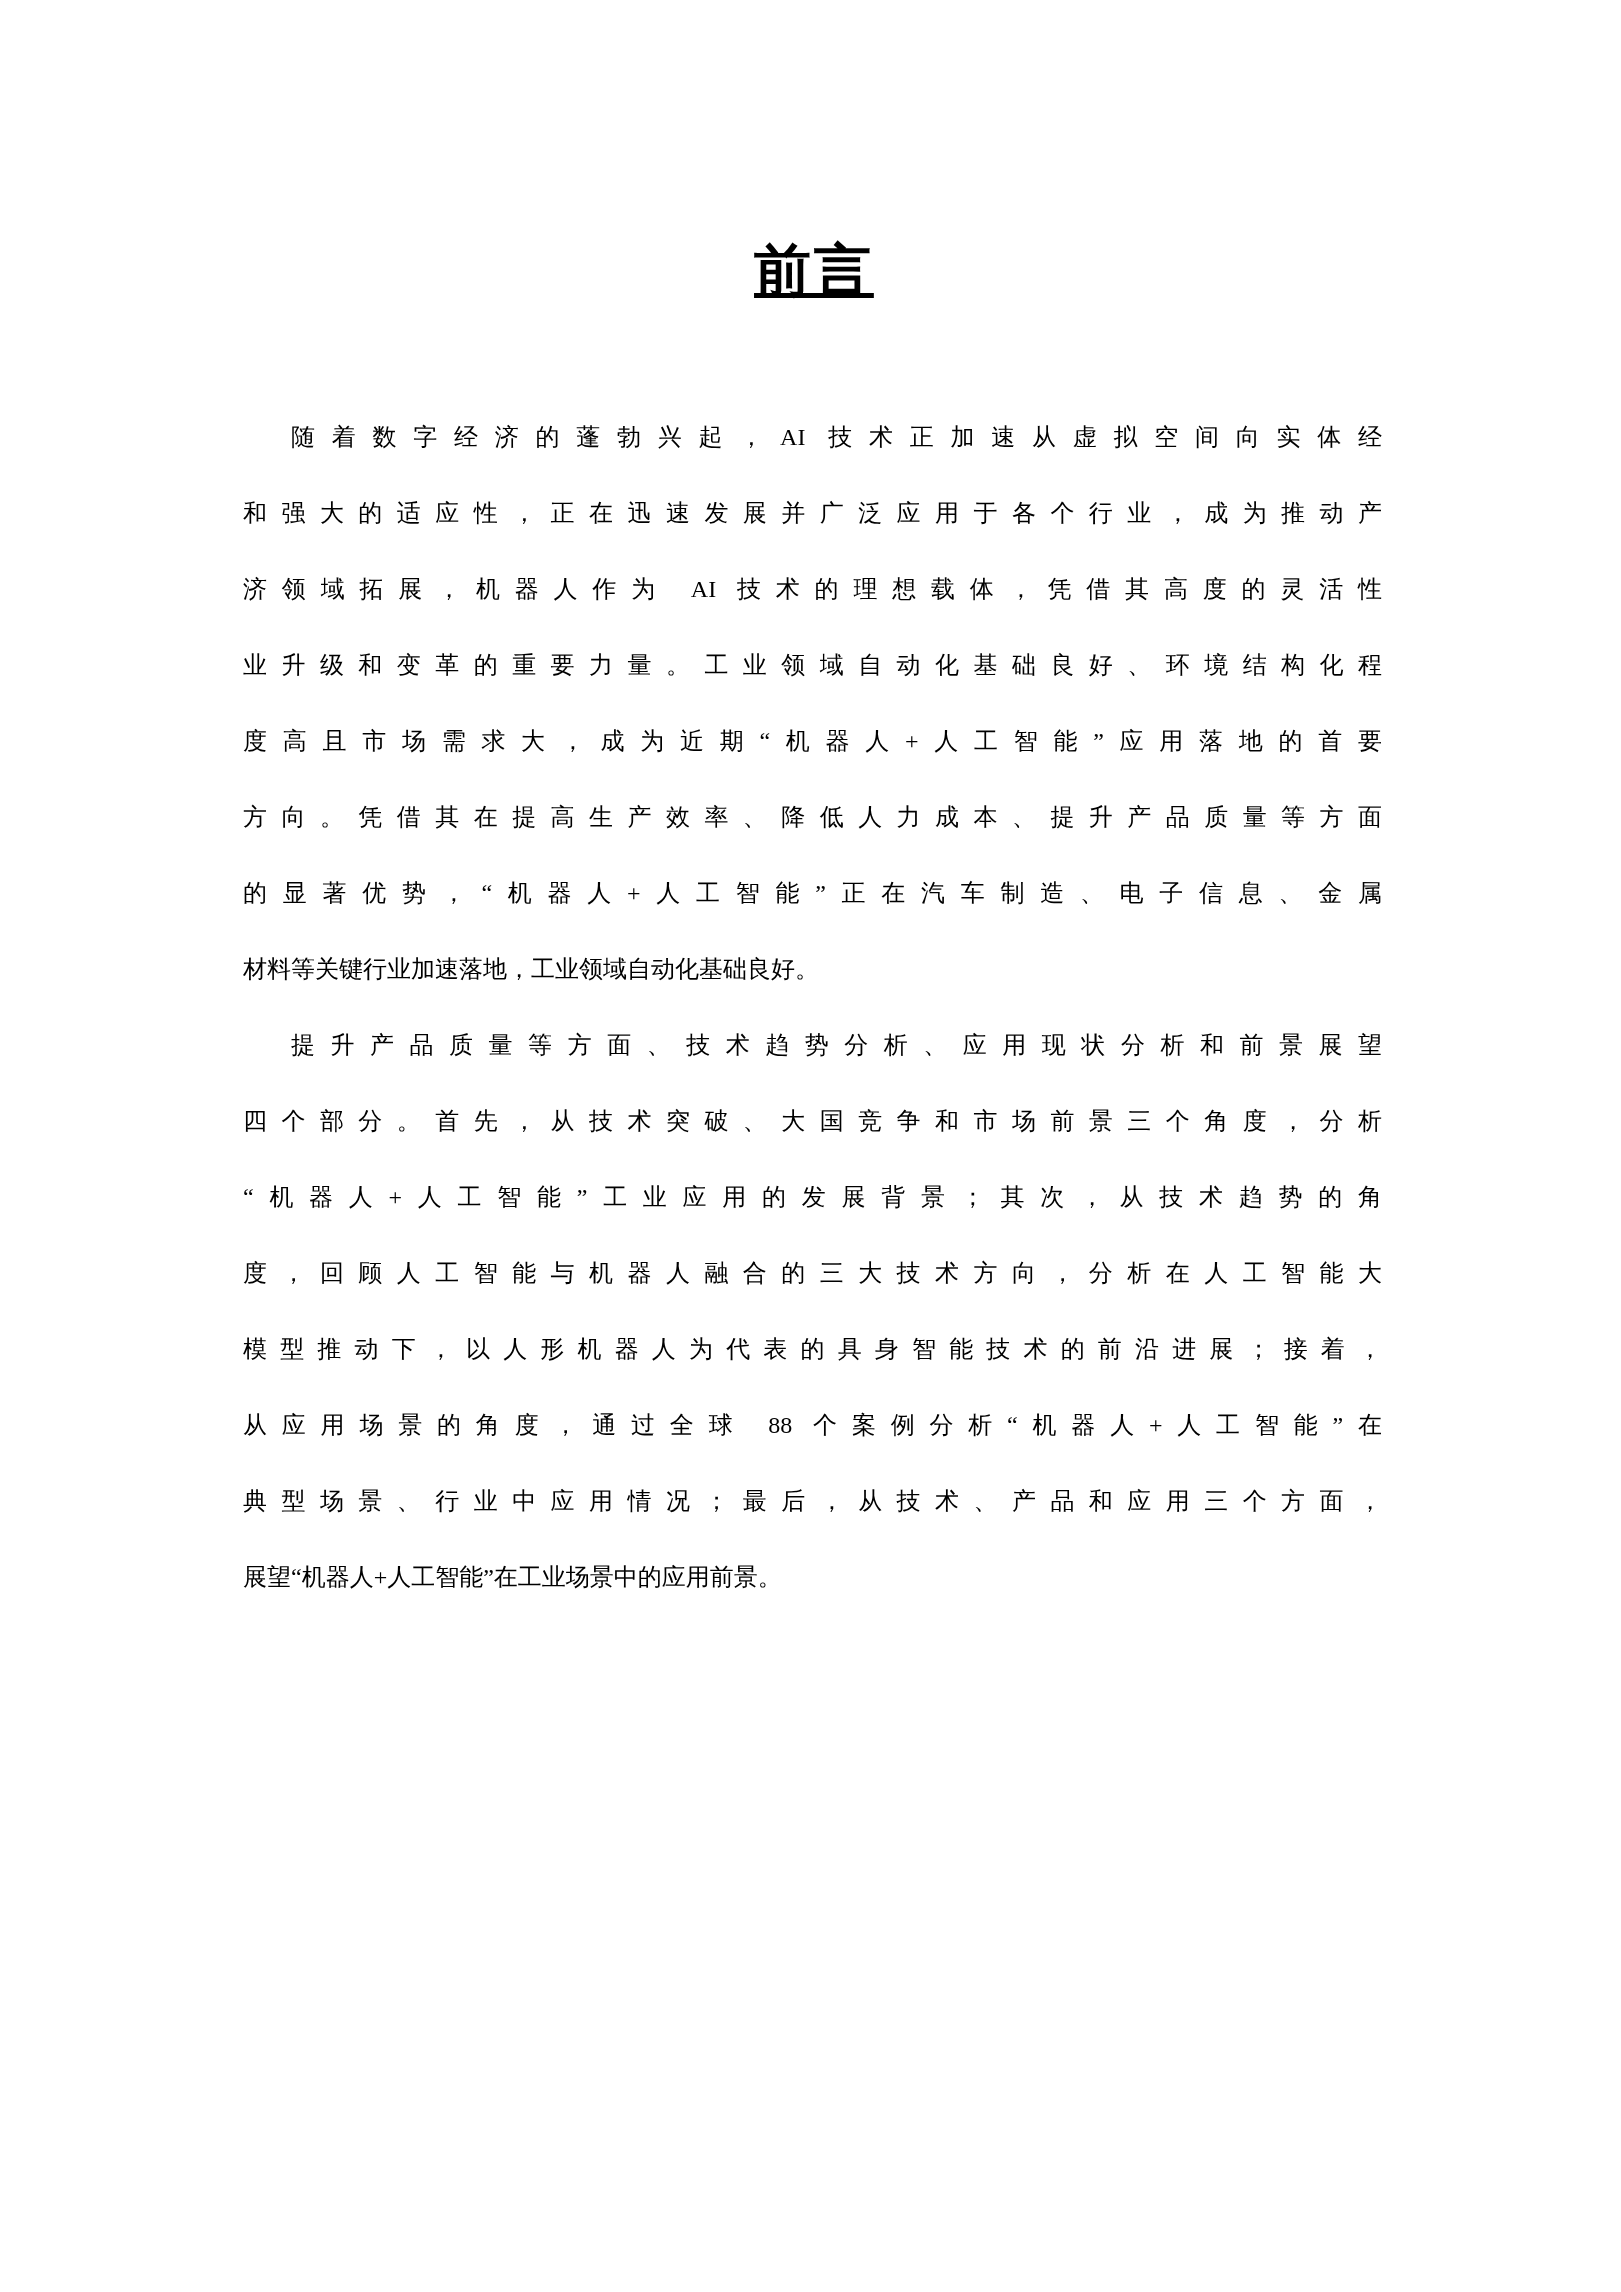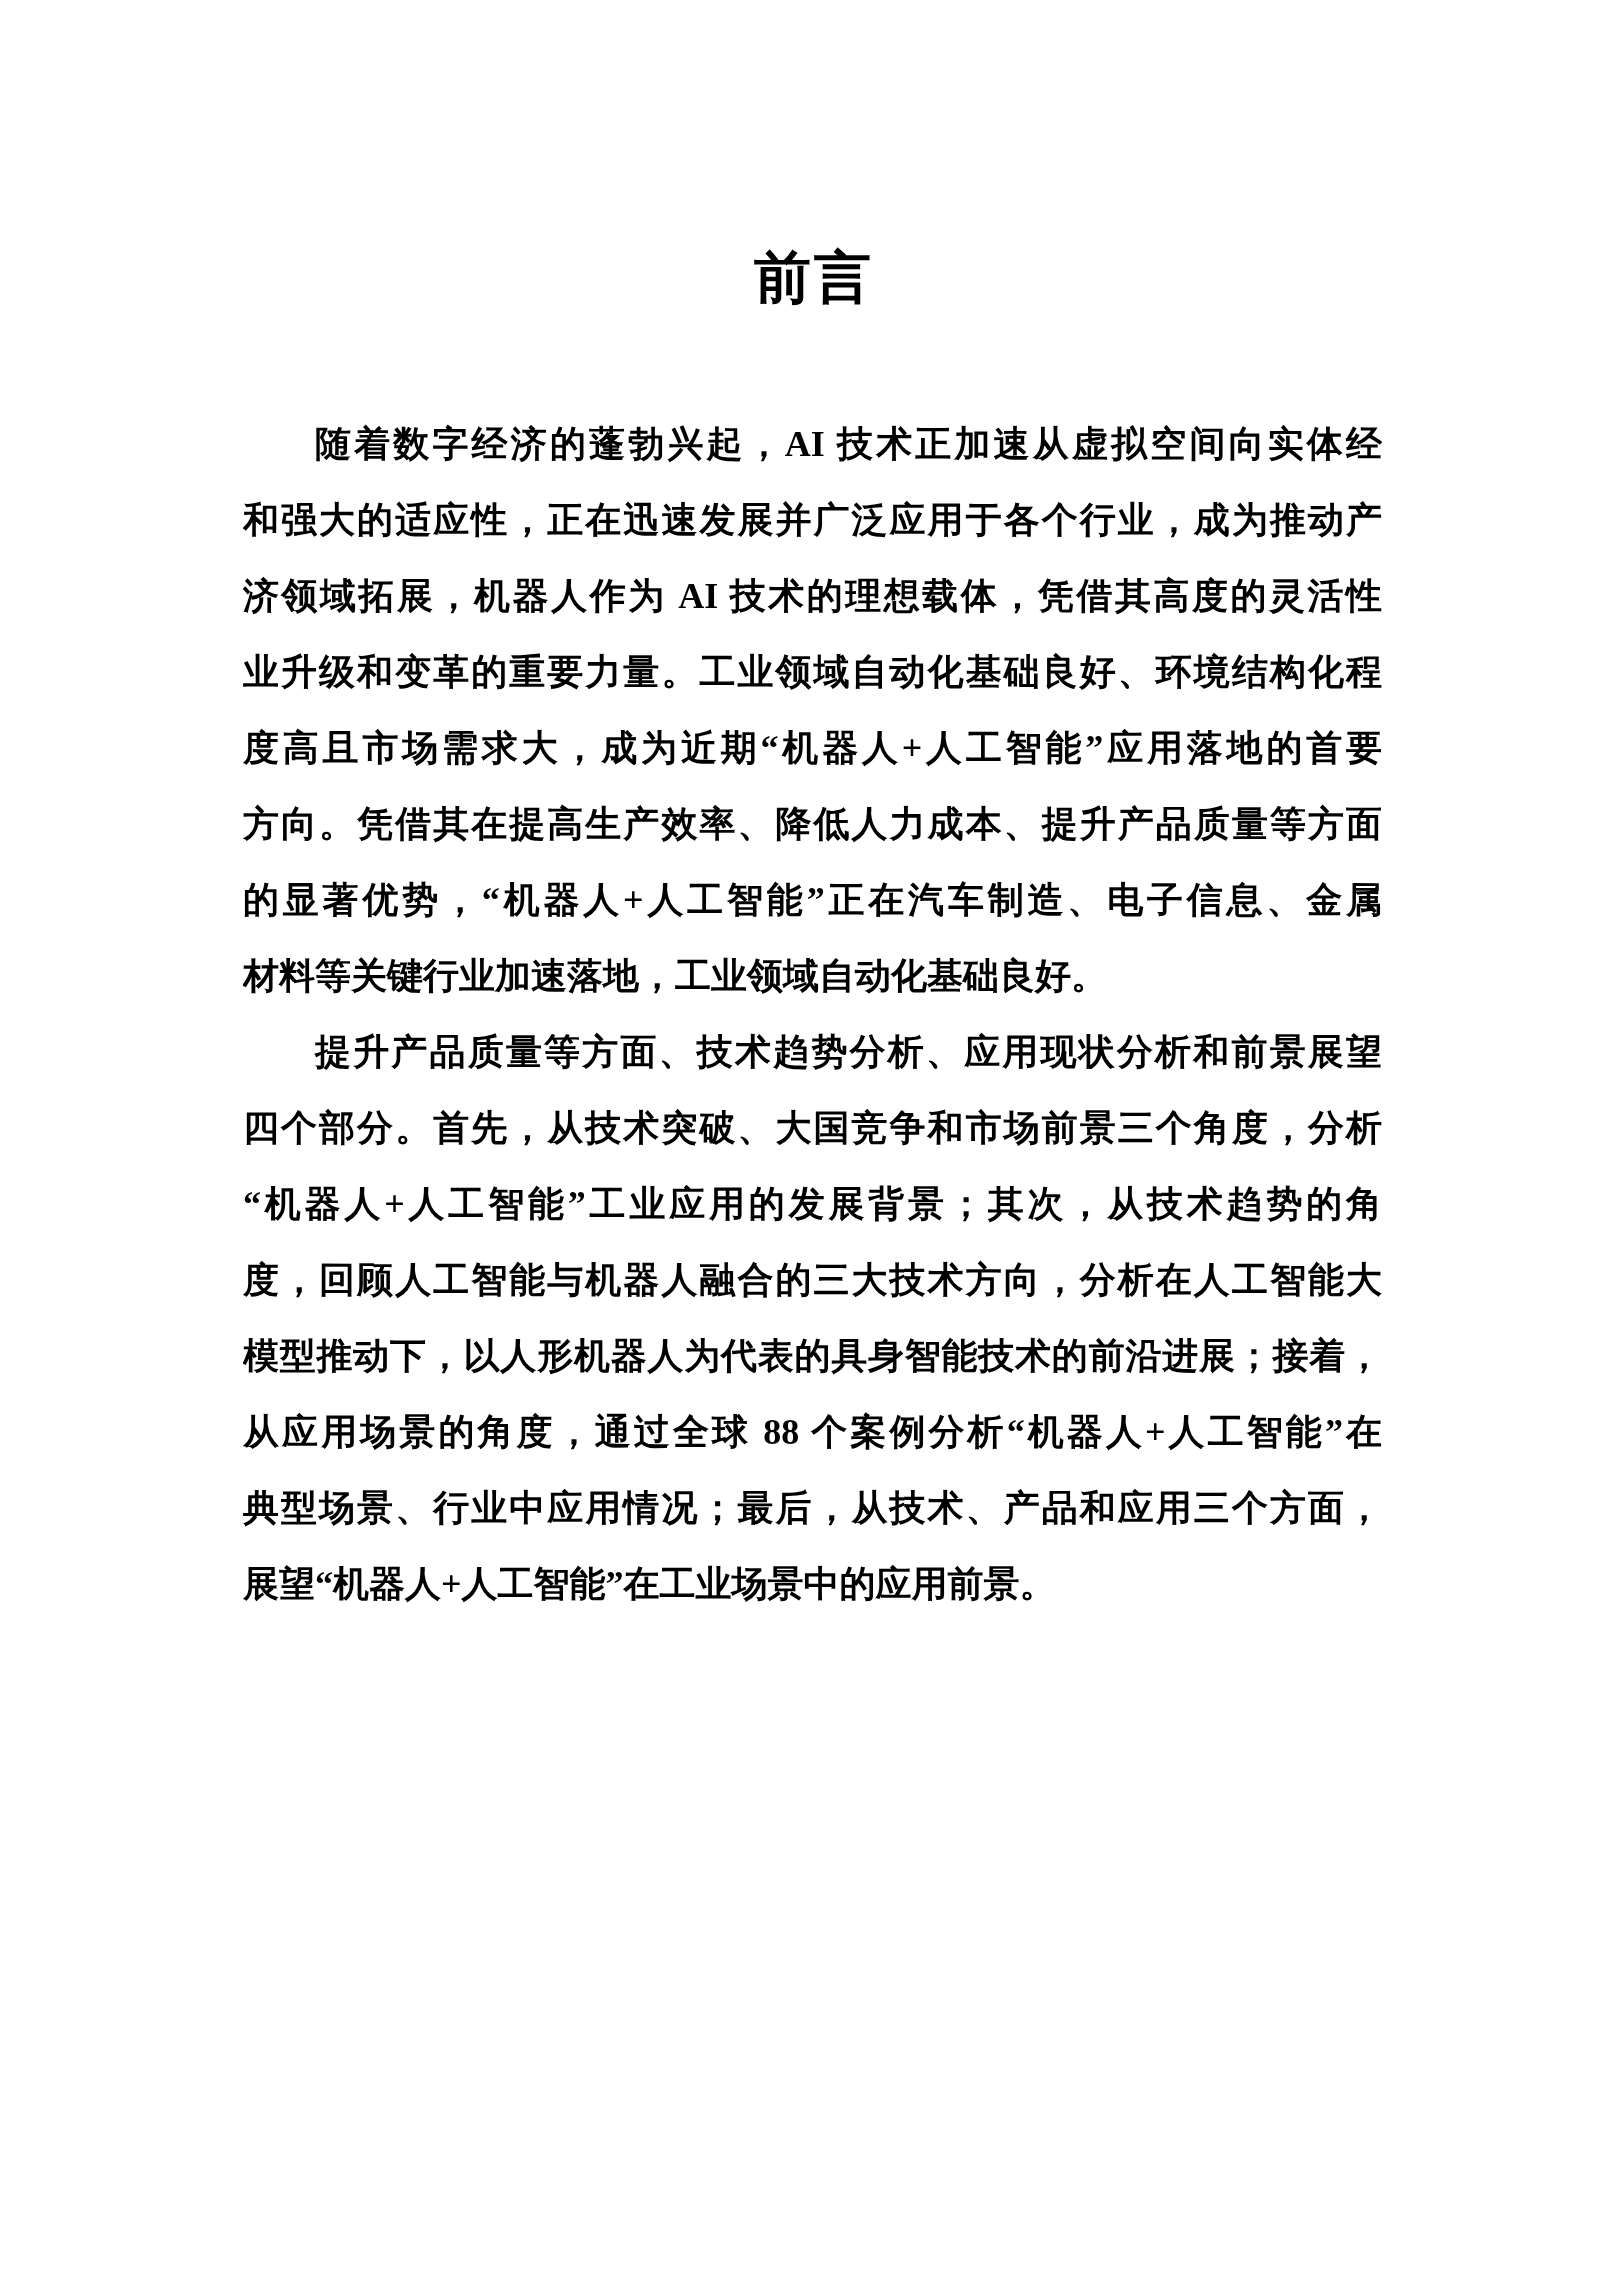--- a/index.html
+++ b/index.html
@@ -9,42 +9,42 @@
     height: 2293px;
     margin: 0 auto;
     background: #ffffff;
     box-sizing: border-box;
     padding: 238px 239px 0 243px;
     font-family: "Liberation Serif", "DejaVu Serif", serif;
     color: #000000;
     overflow: hidden;
   }
   .doc-title {
-    margin: 7px;
+    margin: 0;
     font-size: 57px;
     font-weight: 700;
     line-height: 65px;
     text-align: center;
     letter-spacing: 2.9px;
     text-indent: 2.9px; 
+    text-decoration: underline;
   }
   .doc-body {
     margin-top: 96px;
   }
   .paragraph { margin: 0; padding: 0; }
   .text-line {
-    font-size: 36px;
+    font-size: 24px;
     height: 76px;
     line-height: 76px;
     text-align: justify;
     text-align-last: justify;
     text-justify: inter-ideograph;
     white-space: normal;
     overflow: hidden;
-    font-weight: bold;
   }
   .text-line.para-first { text-indent: 2em; }
   .text-line.para-last  { text-align-last: left; }
 </style>
 </head>
 <body>
 
 <div class="page">
   <h1 class="doc-title">前言</h1>
   <div class="doc-body">

